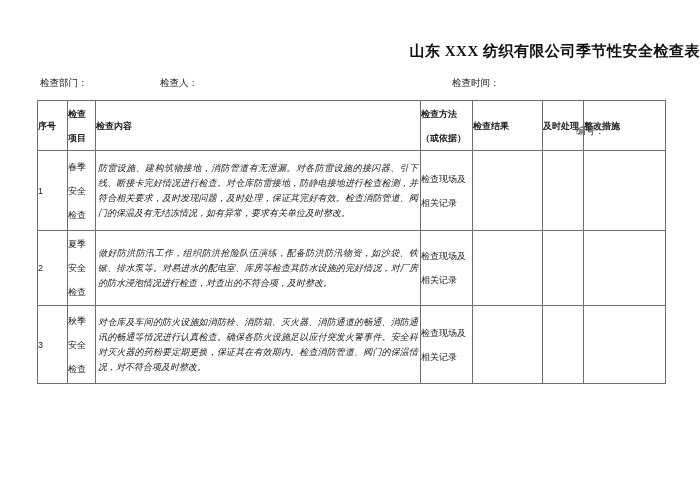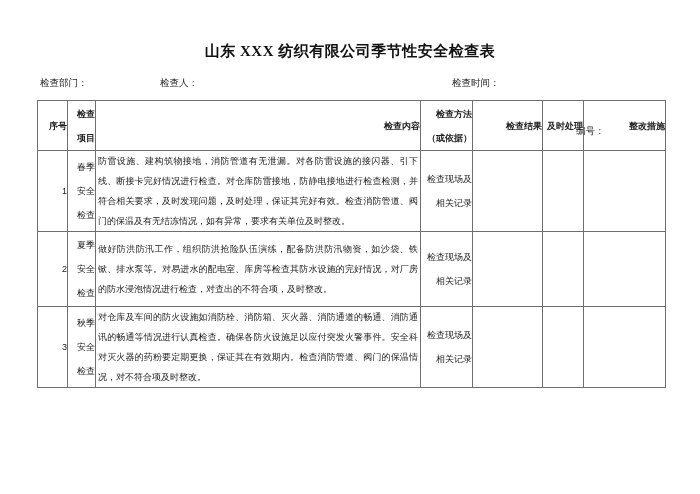--- a/index.html
+++ b/index.html
@@ -2,21 +2,21 @@
 <html><head>
 <meta charset="utf-8">
 <style>
   * { margin: 0; padding: 0; box-sizing: border-box; }
   html, body { width: 700px; height: 494px; background: #ffffff; overflow: hidden; }
   body { font-family: "Liberation Sans", sans-serif; color: #222; position: relative; }
 
   .doc-title {
     position: absolute;
     top: 42px; left: 0; width: 700px;
-    text-align: center;
+    text-align: right;
     font-family: "Liberation Serif", serif;
     font-weight: bold;
     font-size: 15px;
     letter-spacing: 0.5px;
     color: #111;
   }
 
   .info-row {
     position: absolute;
     top: 77px; left: 0; width: 600px; height: 14px;
@@ -31,21 +31,21 @@
   table.insp {
     position: absolute;
     top: 100px; left: 37px;
     width: 628px;
     border-collapse: collapse;
     table-layout: fixed;
   }
   .insp td, .insp th {
     border: 1px solid #6e6e6e;
     vertical-align: middle;
-    text-align: right;
+    text-align: left;
     font-size: 9px;
     font-weight: normal;
     color: #222;
     padding: 0;
     overflow: hidden;
   }
   .insp thead th { font-weight: bold; line-height: 22px; }
   .col-seq { width: 30px; }
   .col-item { width: 28px; }
   .col-content { width: 325px; }
@@ -55,22 +55,23 @@
   .col-measures { width: 82px; }
 
   .row-header { height: 50px; }
   .row-1 { height: 80px; }
   .row-2 { height: 75px; }
   .row-3 { height: 78px; }
 
   td.cell-content {
     text-align: justify;
     text-justify: inter-ideograph;
-    line-height: 20px;
+    line-height: 15px;
     padding: 0 2px;
+    font-style: italic;
   }
   .stack-3 div { line-height: 24px; }
   .stack-2 div { line-height: 24px; }
 </style>
 </head>
 <body>
 
 <div class="doc-title">山东 XXX 纺织有限公司季节性安全检查表</div>
 
 <div class="info-row">

